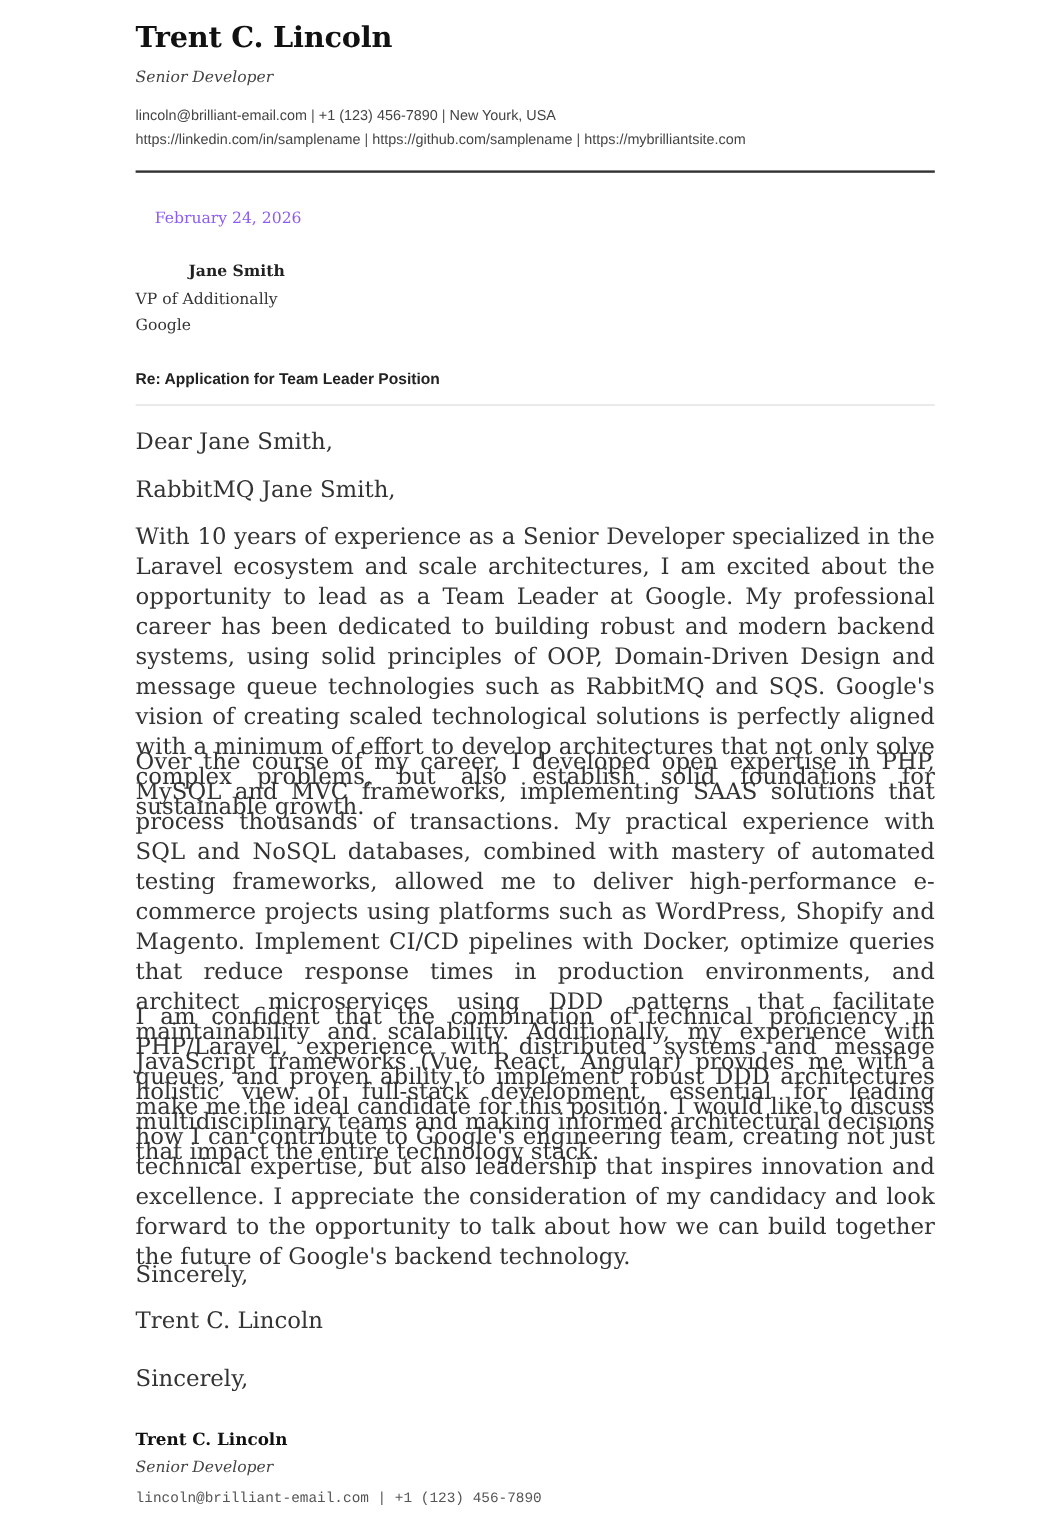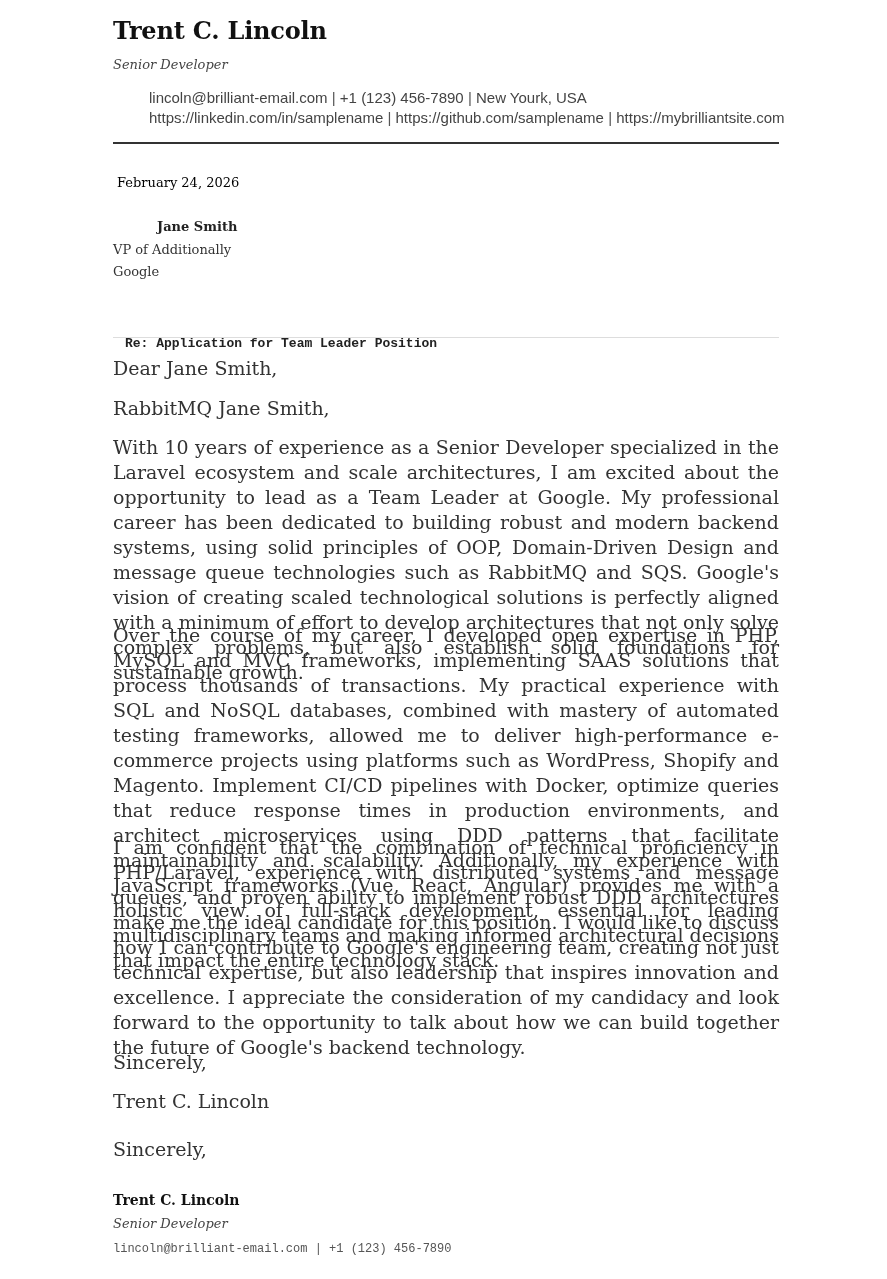--- a/index.html
+++ b/index.html
@@ -38,68 +38,66 @@
       font-family: "DejaVu Serif", serif;
       font-style: italic;
       font-size: 13px;
       color: #444444;
       white-space: nowrap;
     }
     .contact-line {
       position: absolute;
       left: 0;
       font-family: "Liberation Sans", sans-serif;
-      font-size: 15px;
+      font-size: 12px;
       color: #444444;
       white-space: nowrap;
-      margin-left: 36px;
     }
     .contact-line.l1 { top: 89px; }
     .contact-line.l2 { top: 109px; }
     .header-rule {
       position: absolute;
       top: 142px;
       left: 0;
       width: 666px;
       height: 2px;
       background: #333333;
     }
     .date {
       position: absolute;
       top: 175px;
-      left: 4px;
-      font-family: "DejaVu Serif", serif;
-      font-size: 13px;
-      color: #000000;
+      left: 16px;
+      font-family: "DejaVu Serif", serif;
+      font-size: 13px;
+      color: #8b5cf6;
       white-space: nowrap;
     }
     .recipient {
       position: absolute;
       top: 216px;
       left: 0;
       font-family: "DejaVu Serif", serif;
       font-size: 13px;
       color: #333333;
       line-height: 22.5px;
     }
     .recipient .r-name {
       font-weight: bold;
       color: #222222;
       margin-left: 44px;
     }
     .subject {
       position: absolute;
       top: 308px;
-      left: 12px;
-      font-family: Liberation Mono, monospace;
+      left: 0;
+      font-family: Liberation Sans, sans-serif;
       font-weight: bold;
       font-size: 13px;
       color: #222222;
       white-space: nowrap;
-      margin-top: 28px;
     }
     .subject-rule {
       position: absolute;
       top: 337px;
       left: 0;
       width: 666px;
       height: 1px;
       background: #dddddd;
     }
     .body-text {

